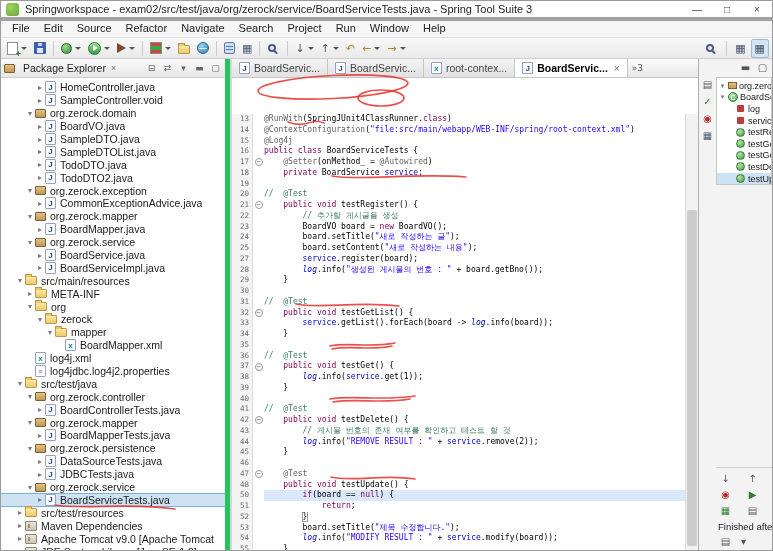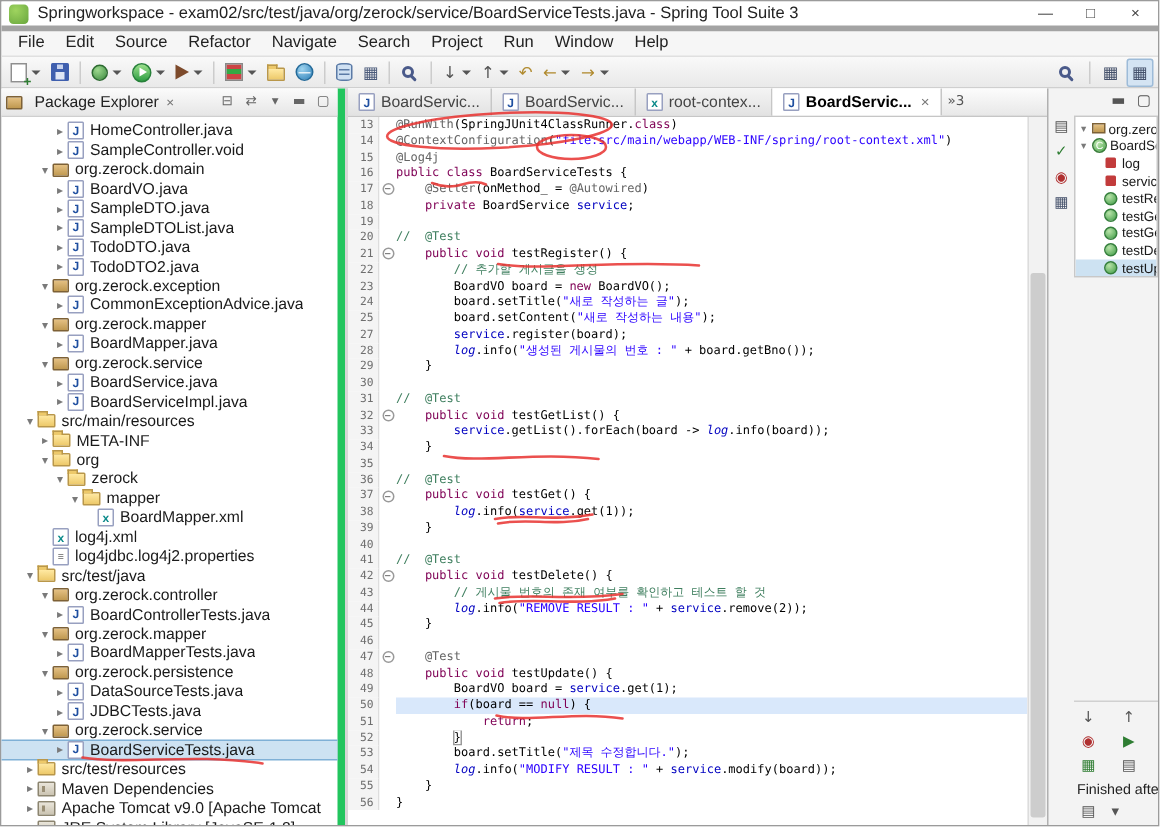--- a/index.html
+++ b/index.html
@@ -81,21 +81,21 @@
   
   .editor { flex:1; display:flex; flex-direction:column; min-width:0; background:#fff; }
   .tabbar { height:19px; background:linear-gradient(#fcfcfc,#e8e8e8); border-bottom:1px solid #c6c6c6; display:flex; align-items:stretch; flex:0 0 auto; }
   .tabs { display:flex; }
   .etab { display:flex; align-items:center; gap:4px; padding:0 7px; font-size:10.5px; color:#444; border-right:1px solid #c6c6c6; background:linear-gradient(#f4f4f4,#e2e2e2); white-space:nowrap; }
   .etab.active { background:#ffffff; color:#000; font-weight:bold; }
   .etab .tico { margin-right:0; }
   .tclose { font-size:10px; color:#777; font-weight:normal; margin-left:2px; }
   .tab-overflow { font-size:9px; color:#555; display:flex; align-items:center; padding:0 4px; font-family:"DejaVu Sans", sans-serif; }
 
-  .ebody { flex:1; display:flex; min-height:0; }
+  .ebody { flex:1; display:flex; min-height:0;margin-top:36px; }
   .codewrap { flex:1; overflow:hidden; font-family:"DejaVu Sans Mono", monospace; }
   .cline { display:flex; height:10.75px; }
   .ln { width:21px; text-align:right; padding-right:3px; background:#f4f4f4; color:#6e6e6e; font-size:7.5px; line-height:10.75px; border-right:1px solid #dddddd; flex:0 0 auto; }
   .fold { width:11px; background:#fff; display:flex; align-items:center; justify-content:center; flex:0 0 auto; }
   .foldm { width:8px; height:8px; border:1px solid #9a9a9a; border-radius:50%; background:#fff; color:#555; font-size:7px; line-height:6px; text-align:center; }
   .ctext { flex:1; white-space:pre; font-size:8px; line-height:10.75px; overflow:hidden; }
   .cline.hl .ctext { background:#d9e8fb; }
   .s-ann { color:#646464; }
   .s-kw  { color:#7f0055; font-weight:normal; }
   .s-str { color:#2a00ff; }
@@ -650,25 +650,20 @@
               <span class="fold">
                 <span class="foldm">−</span>
               </span>
               <span class="ctext"><span class="s-def">    </span><span class="s-ann">@Test</span></span>
             </div>
             <div class="cline">
               <span class="ln">48</span>
               <span class="fold"></span>
               <span class="ctext"><span class="s-def">    </span><span class="s-kw">public</span><span class="s-def"> </span><span class="s-kw">void</span><span class="s-def"> testUpdate() {</span></span>
             </div>
-            <div class="cline">
-              <span class="ln">49</span>
-              <span class="fold"></span>
-              <span class="ctext"><span class="s-def">        BoardVO board = </span><span class="s-fld">service</span><span class="s-def">.get(1);</span></span>
-            </div>
             <div class="cline hl">
               <span class="ln">50</span>
               <span class="fold"></span>
               <span class="ctext"><span class="s-def">        </span><span class="s-kw">if</span><span class="s-def">(board == </span><span class="s-kw">null</span><span class="s-def">) {</span></span>
             </div>
             <div class="cline">
               <span class="ln">51</span>
               <span class="fold"></span>
               <span class="ctext"><span class="s-def">            </span><span class="s-kw">return</span><span class="s-def">;</span></span>
             </div>

